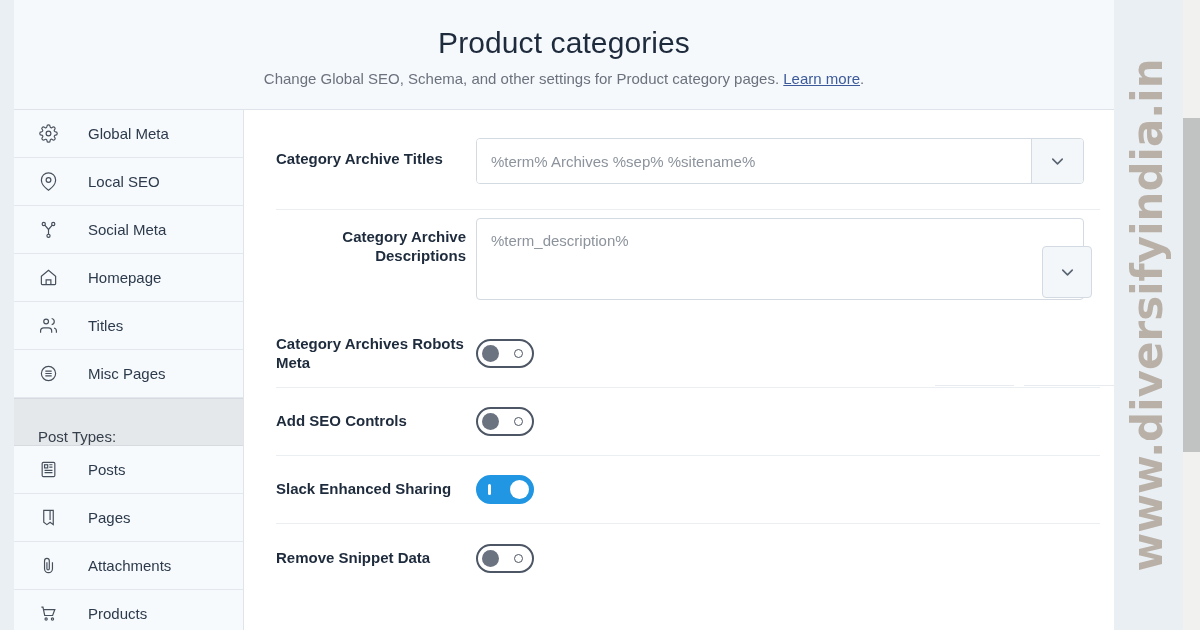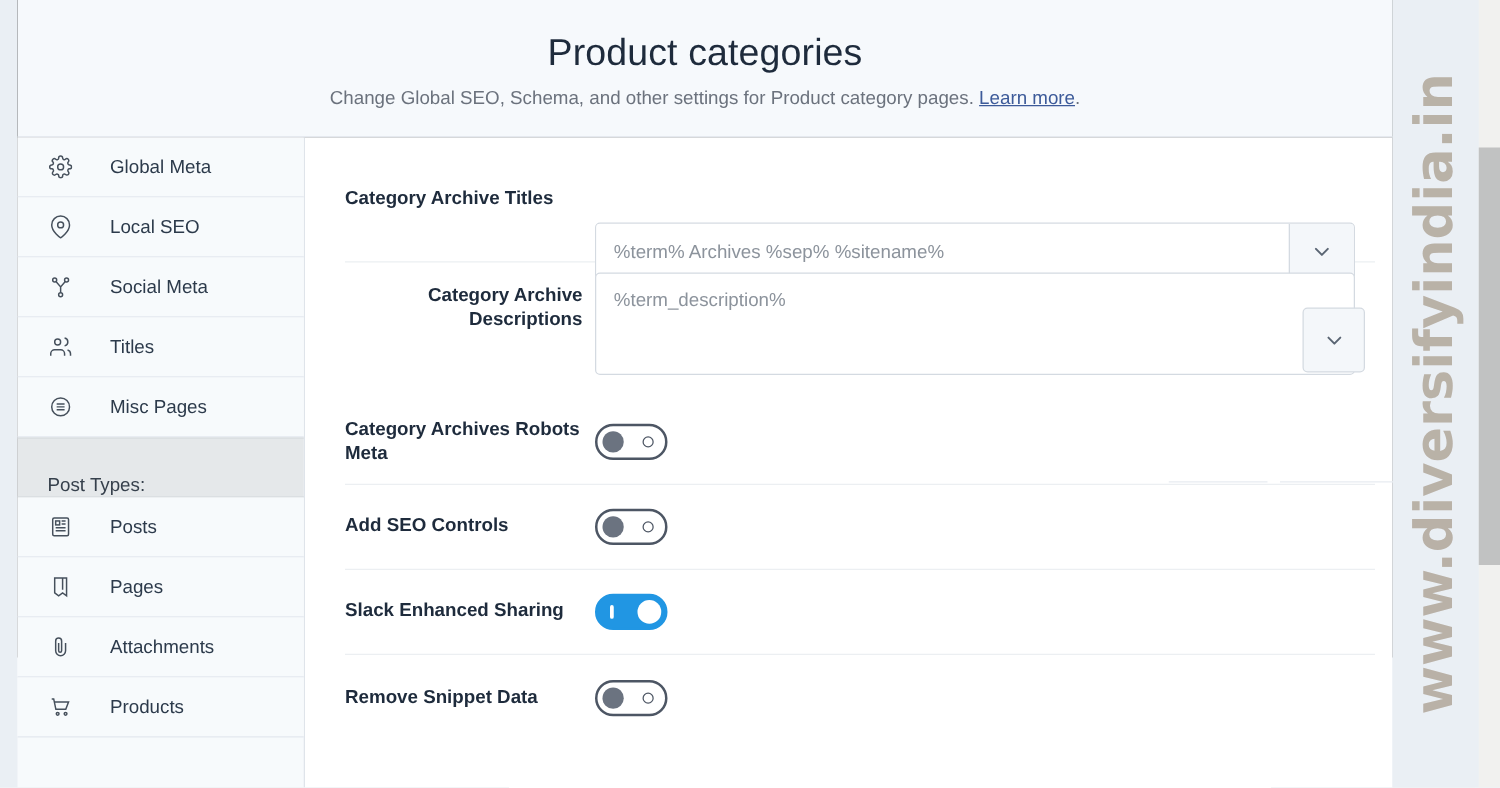--- a/index.html
+++ b/index.html
@@ -62,21 +62,21 @@
     background: #c1c2c2;
   }
 
   
   .card {
     position: absolute;
     left: 14px;
     top: 0;
     width: 1100px;
     height: 526px;
-    background: #000000;
+    background: #4c1d95;
   }
 
   
   .page-header {
     height: 110px;
     background: #f6f9fc;
     border-bottom: 1px solid #dfe4ea;
     display: flex;
     flex-direction: column;
     align-items: center;
@@ -180,21 +180,20 @@
   .row-titles .setting-label { padding-top: 12px; }
 
   .input-group {
     display: flex;
     width: 608px;
     height: 46px;
     border: 1px solid #d4dae1;
     border-radius: 4px;
     overflow: hidden;
     background: #fff;
-    margin-top: 40px;
   }
   .input-group input {
     flex: 1;
     border: 0;
     outline: none;
     font-family: "Liberation Sans", sans-serif;
     font-size: 15px;
     color: #8c939c;
     padding: 0 14px;
     background: #fff;
@@ -365,20 +364,29 @@
             <svg width="19" height="19" viewBox="0 0 24 24" fill="none" stroke="currentColor" stroke-width="1.5">
               <circle cx="6" cy="5" r="2"></circle>
               <circle cx="18" cy="5" r="2"></circle>
               <circle cx="12" cy="20" r="2"></circle>
               <path d="M7.3 6.6 12 12l4.7-5.4M12 12v6"></path>
             </svg>
           </span>
           <span>Social Meta</span>
         </div>
 
+        <div class="nav-item">
+          <span class="ico">
+            <svg width="19" height="19" viewBox="0 0 24 24" fill="none" stroke="currentColor" stroke-width="1.5">
+              <path d="M3 10.5 12 3l9 7.5V20a1 1 0 0 1-1 1H4a1 1 0 0 1-1-1z"></path>
+              <path d="M9 21v-6h6v6"></path>
+            </svg>
+          </span>
+          <span>Homepage</span>
+        </div>
 
         <div class="nav-item">
           <span class="ico">
             <svg width="19" height="19" viewBox="0 0 24 24" fill="none" stroke="currentColor" stroke-width="1.5">
               <path d="M16 21v-2a4 4 0 0 0-4-4H6a4 4 0 0 0-4 4v2"></path>
               <circle cx="9" cy="7" r="3"></circle>
               <path d="M22 21v-2a4 4 0 0 0-3-3.87"></path>
               <path d="M16 3.13A4 4 0 0 1 16 11"></path>
             </svg>
           </span>

